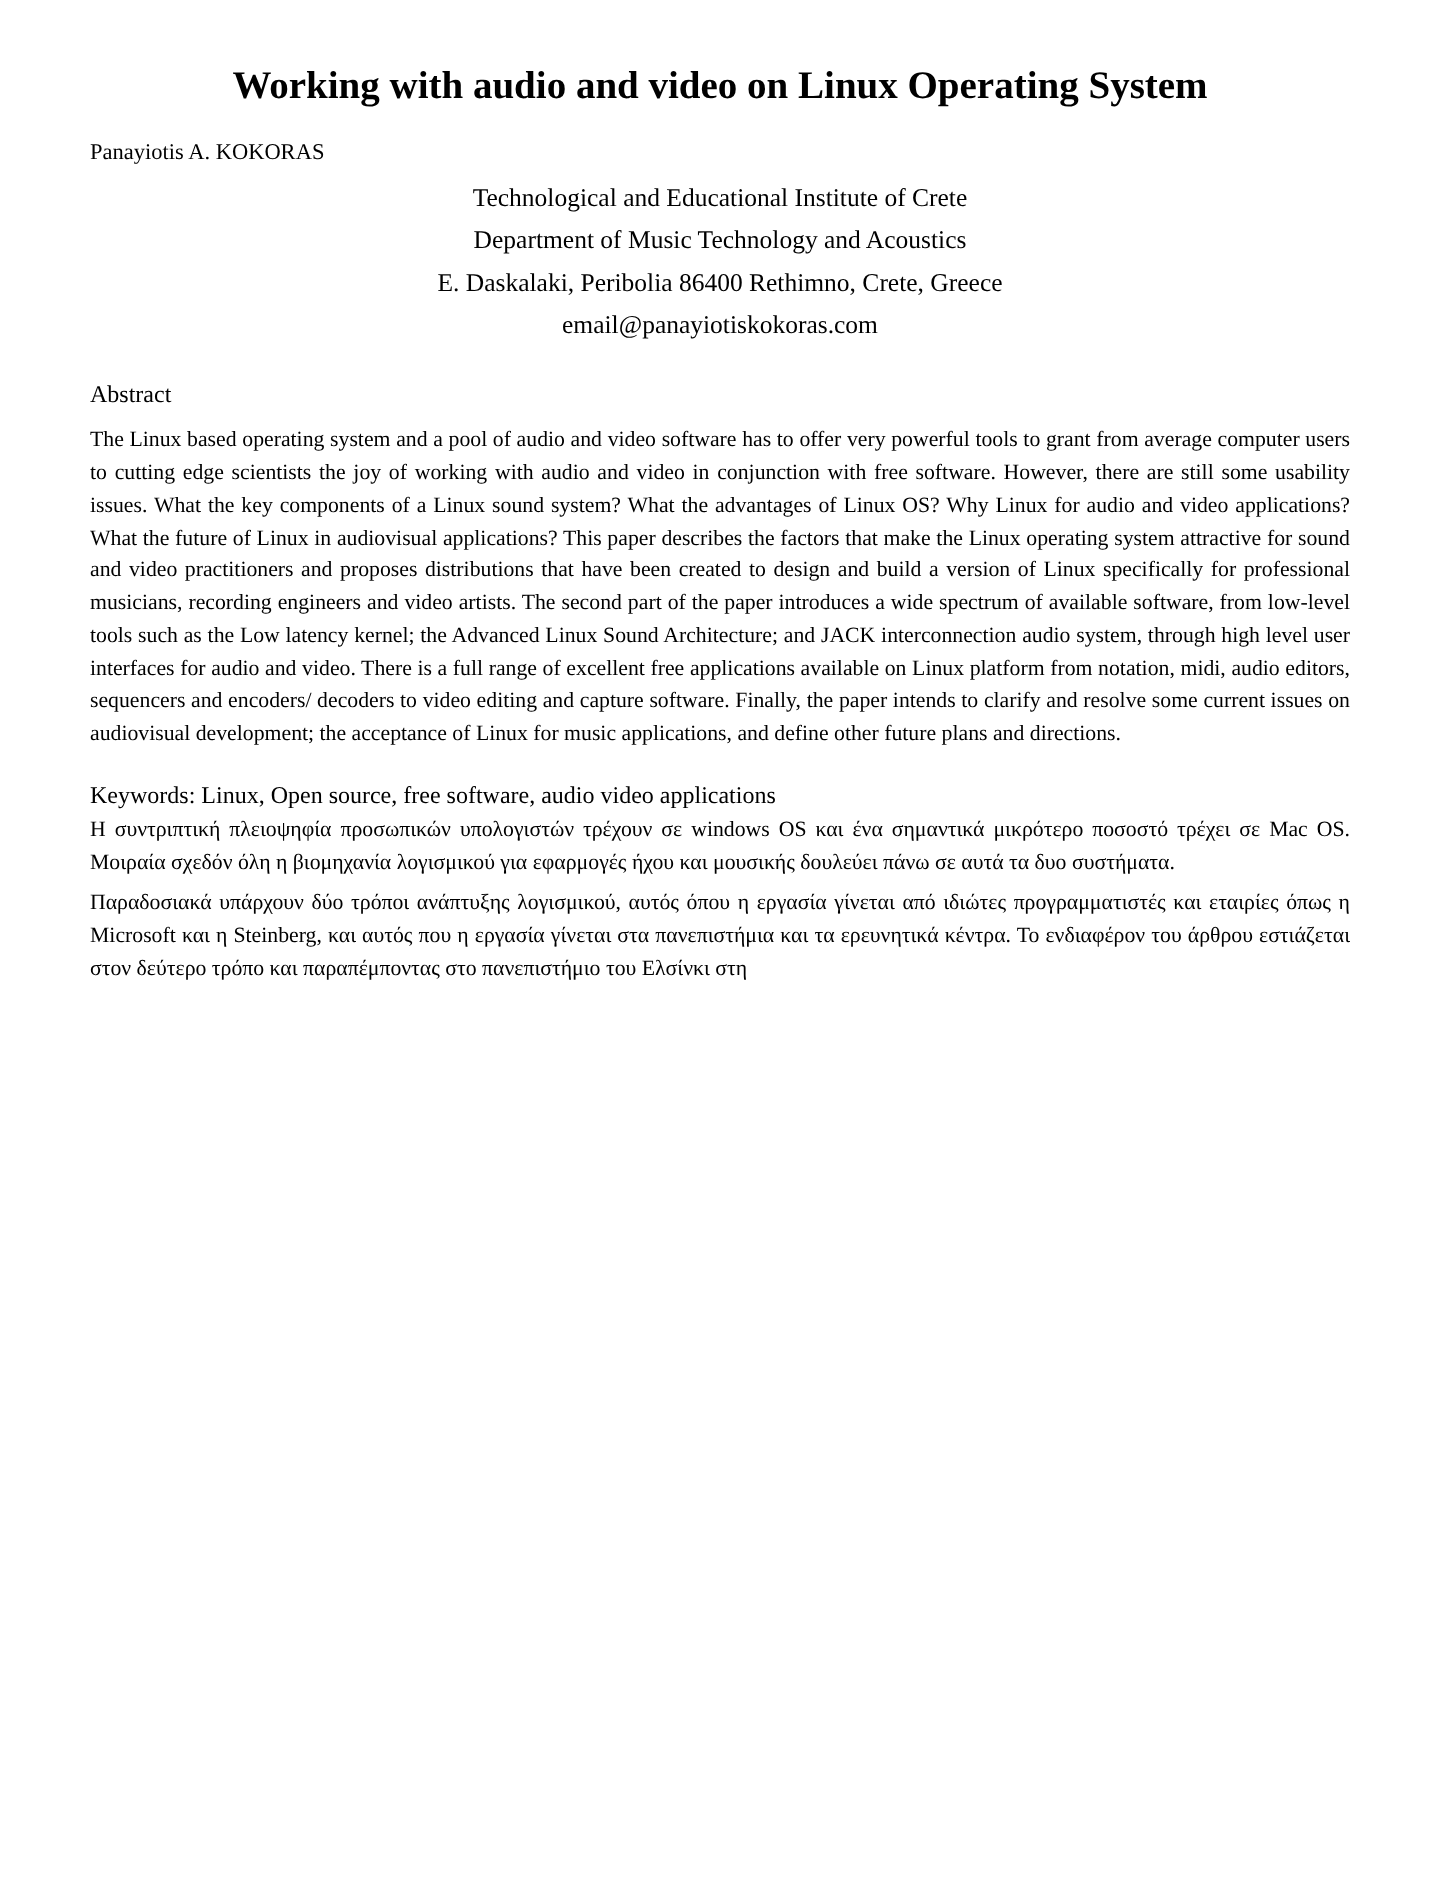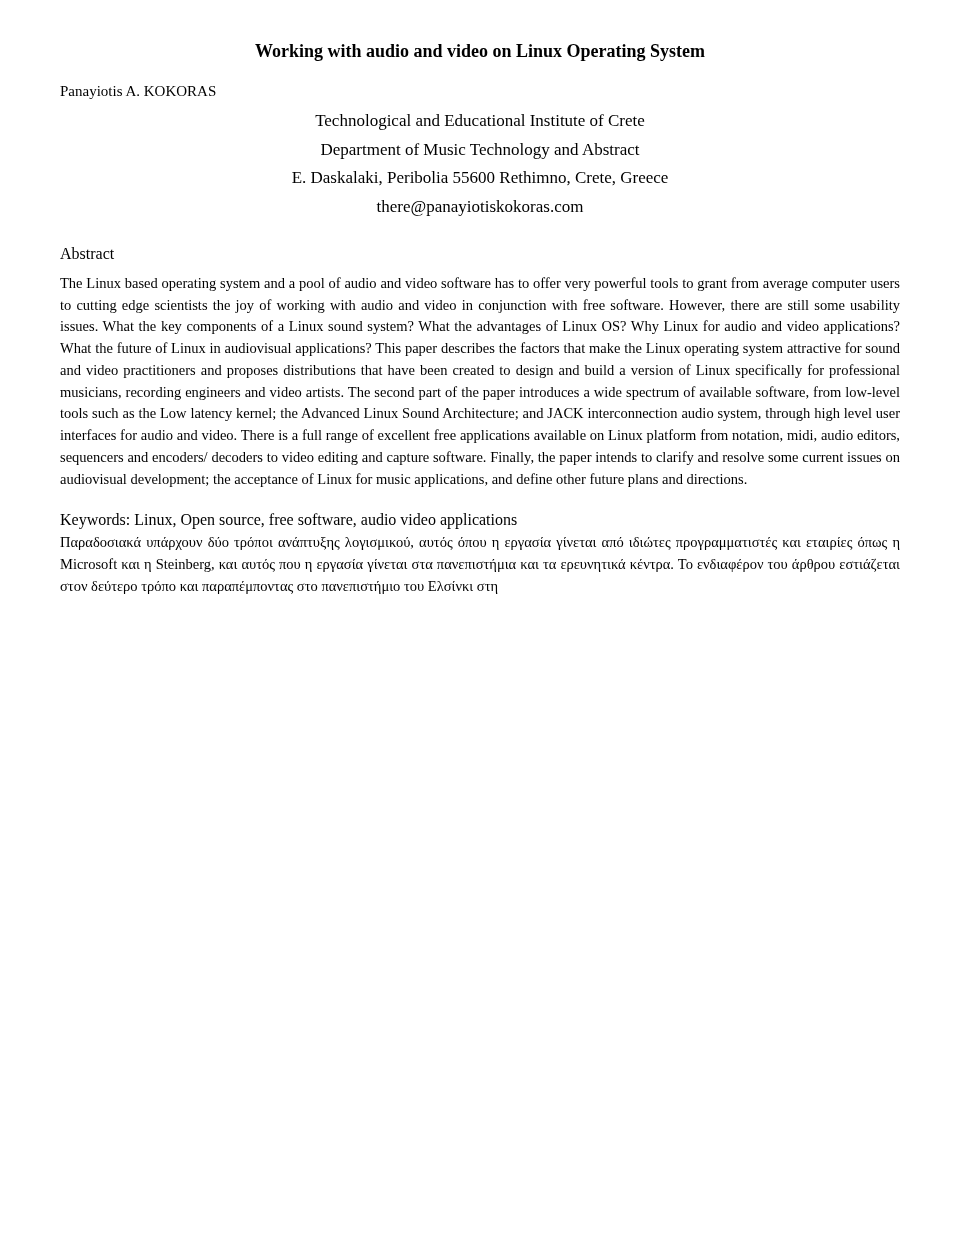--- a/index.html
+++ b/index.html
@@ -12,21 +12,21 @@
       font-family: "Times New Roman", Times, serif;
       font-size: 15px;
       color: #000000;
       width: 960px;
       min-height: 1254px;
       padding: 40px 60px;
       line-height: 1.45;
     }
     .page-title {
       text-align: center;
-      font-size: 18px;
+      font-size: 26px;
       font-weight: bold;
       margin-bottom: 18px;
       line-height: 1.3;
     }
     .author {
       font-size: 15px;
       margin-bottom: 6px;
     }
     .affiliation {
       text-align: center;
@@ -77,33 +77,34 @@
     }
   </style>
 </head>
 <body>
 
 <div class="page-title">Working with audio and video on Linux Operating System</div>
 
 <div class="author">Panayiotis A. KOKORAS</div>
 
 <div class="affiliation">Technological and Educational Institute of Crete</div>
-<div class="affiliation">Department of Music Technology and Abstract</div>
-<div class="affiliation">E. Daskalaki, Peribolia 55600 Rethimno, Crete, Greece</div>
-<div class="affiliation">there@panayiotiskokoras.com</div>
+<div class="affiliation">Department of Music Technology and Acoustics</div>
+<div class="affiliation">E. Daskalaki, Peribolia 86400 Rethimno, Crete, Greece</div>
+<div class="affiliation">email@panayiotiskokoras.com</div>
 
 <div class="abstract-section">
   <div class="abstract-heading">Abstract</div>
   <div class="abstract-body">The Linux based operating system and a pool of audio and video software has to offer very powerful tools to grant from average computer users to cutting edge scientists the joy of working with audio and video in conjunction with free software. However, there are still some usability issues. What the key components of a Linux sound system? What the advantages of Linux OS? Why Linux for audio and video applications? What the future of Linux in audiovisual applications? This paper describes the factors that make the Linux operating system attractive for sound and video practitioners and proposes distributions that have been created to design and build a version of Linux specifically for professional musicians, recording engineers and video artists. The second part of the paper introduces a wide spectrum of available software, from low-level tools such as the Low latency kernel; the Advanced Linux Sound Architecture; and JACK interconnection audio system, through high level user interfaces for audio and video. There is a full range of excellent free applications available on Linux platform from notation, midi, audio editors, sequencers and encoders/ decoders to video editing and capture software. Finally, the paper intends to clarify and resolve some current issues on audiovisual development; the acceptance of Linux for music applications, and define other future plans and directions.</div>
 </div>
 
 <div class="keywords">Keywords: Linux, Open source, free software, audio video applications</div>
 
 <div>
   <div class="section-body">
+    <p>Η συντριπτική πλειοψηφία προσωπικών υπολογιστών τρέχουν σε windows OS και ένα σημαντικά μικρότερο ποσοστό τρέχει σε Mac OS. Μοιραία σχεδόν όλη η βιομηχανία λογισμικού για εφαρμογές ήχου και μουσικής δουλεύει πάνω σε αυτά τα δυο συστήματα.</p>
   </div>
 </div>
 
 <div>
   <div class="section-body">
     <p>Παραδοσιακά υπάρχουν δύο τρόποι ανάπτυξης λογισμικού, αυτός όπου η εργασία γίνεται από ιδιώτες προγραμματιστές και εταιρίες όπως η Microsoft και η Steinberg, και αυτός που η εργασία γίνεται στα πανεπιστήμια και τα ερευνητικά κέντρα. Το ενδιαφέρον του άρθρου εστιάζεται στον δεύτερο τρόπο και παραπέμποντας στο πανεπιστήμιο του Ελσίνκι στη</p>
   </div>
 </div>
 
 </body></html>

